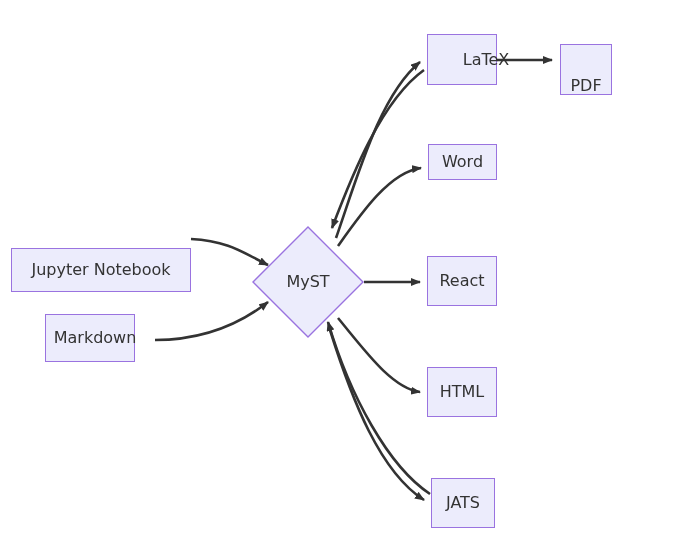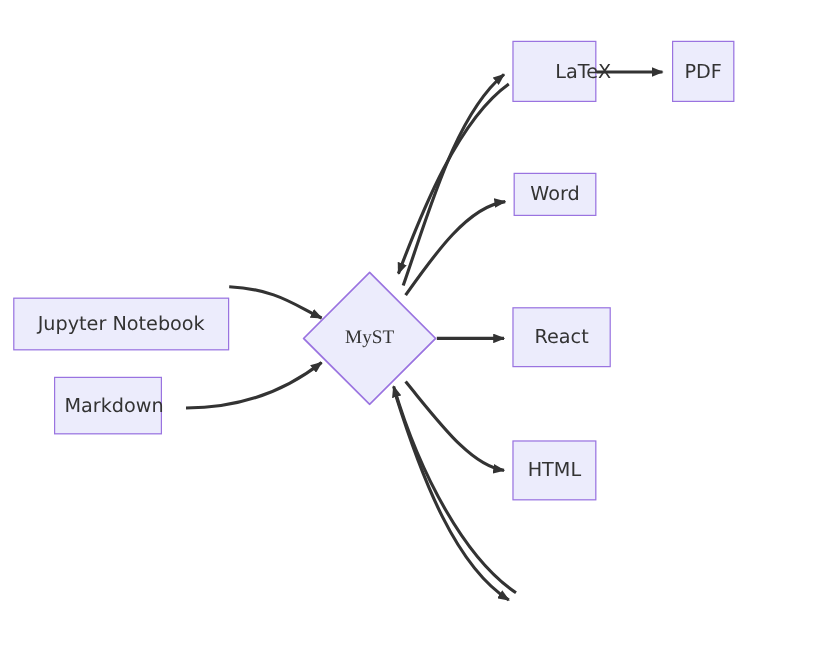--- a/index.html
+++ b/index.html
@@ -53,21 +53,20 @@
     left: 0;
     top: 0;
     width: 100%;
     height: 100%;
   }
   .diamond-label {
     position: relative;
     z-index: 2;
     color: #333333;
     font-size: 16px;
-    font-family: Liberation Serif, serif;
   }
 </style>
 </head>
 <body>
 
 <div id="diagram-canvas">
 
   <svg id="edge-layer" viewBox="0 0 680 556" xmlns="http://www.w3.org/2000/svg">
     <defs>
       <marker id="arrowhead" markerWidth="10" markerHeight="8" refX="9" refY="4" orient="auto" markerUnits="userSpaceOnUse">
@@ -106,30 +105,33 @@
     <svg class="diamond-shape" viewBox="0 0 112 112" xmlns="http://www.w3.org/2000/svg">
       <polygon points="56,1 111,56 56,111 1,56" fill="#ececfc" stroke="#9a73e0" stroke-width="1.4"></polygon>
     </svg>
     <span class="diamond-label">MyST</span>
   </div>
 
   <div class="node" style="left:427px; top:34px; width:70px; height:51px;padding-left:48px;">
     <span class="node-label">LaTeX</span>
   </div>
 
-  <div class="node" style="left:560px; top:34px; width:52px; height:51px;">
+  <div class="node" style="left:560px; top:44px; width:52px; height:51px;align-items:flex-end;">
     <span class="node-label">PDF</span>
   </div>
 
   <div class="node" style="left:428px; top:144px; width:69px; height:36px;">
     <span class="node-label">Word</span>
   </div>
 
-  <div class="node" style="left:427px; top:256px; width:82px; height:50px;">
+  <div class="node" style="left:427px; top:256px; width:70px; height:50px;">
     <span class="node-label">React</span>
   </div>
 
   <div class="node" style="left:427px; top:367px; width:70px; height:50px;text-align:right;">
     <span class="node-label">HTML</span>
   </div>
 
+  <div class="node" style="left:431px; top:478px; width:64px; height:50px;">
+    <span class="node-label">JATS</span>
+  </div>
 
 </div>
 
 </body></html>

